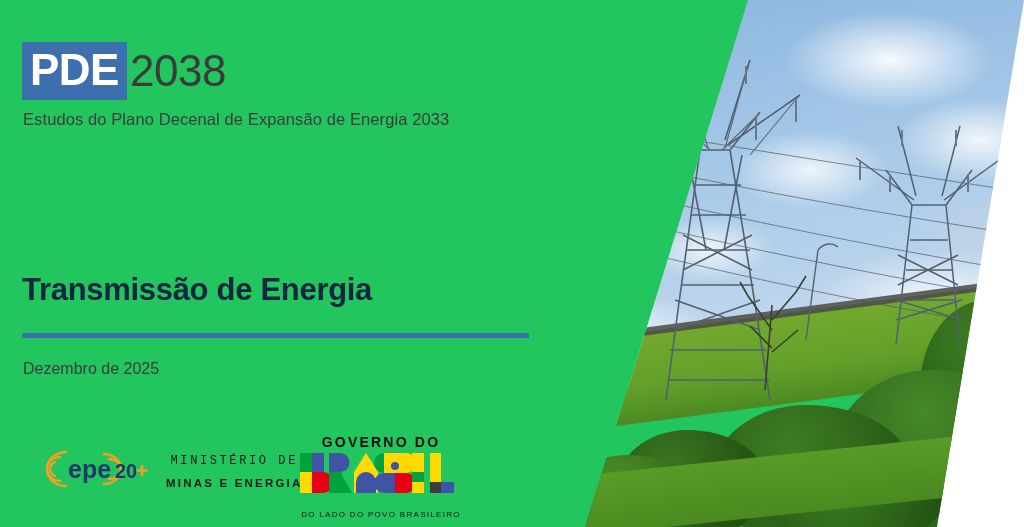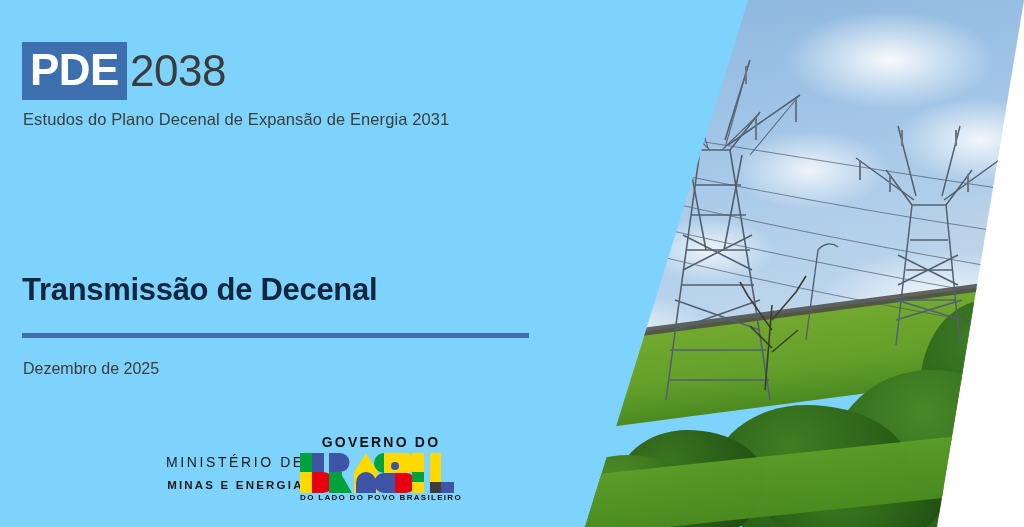--- a/index.html
+++ b/index.html
@@ -3,21 +3,21 @@
 <meta charset="utf-8">
 <style>
   html,body{margin:0;padding:0;}
   body{
     width:1024px;height:527px;
     background:#ffffff;
     font-family:"Liberation Sans", sans-serif;
     overflow:hidden;
     position:relative;
   }
-  .cover{position:absolute;inset:0;width:884px;height:527px;background:#7dd3fc;}
+  .cover{position:absolute;inset:0;width:884px;height:527px;background:#22c55e;}
 
   
   .photo-wrap{
     position:absolute;left:0;top:0;width:1024px;height:527px;
     clip-path:polygon(748px 0, 1024px 0, 1024px 0, 937px 527px, 585px 527px);
     overflow:hidden;
   }
   .photo{
     position:absolute;left:560px;top:0;width:464px;height:527px;
     overflow:hidden;
@@ -84,27 +84,27 @@
 
   
   .logos{position:absolute;left:0;top:428px;width:560px;height:80px;}
 
   
   .epe{position:absolute;left:46px;top:20px;width:110px;height:42px;}
   .epe svg{display:block;}
 
   
   .mme{position:absolute;left:166px;top:26px;text-align:center;color:#1a1a1a;}
-  .mme .l1{font-size:14px;letter-spacing:2.6px;font-weight:400;}
+  .mme .l1{font-size:12px;letter-spacing:2.6px;font-weight:400;font-family:Liberation Mono, monospace;}
   .mme .l2{font-size:11.5px;letter-spacing:2.2px;font-weight:bold;margin-top:9px;}
 
   
   .gov{position:absolute;left:296px;top:6px;width:170px;}
   .gov .gtop{font-size:14px;font-weight:bold;letter-spacing:2.2px;color:#111;text-align:center;margin-bottom:3px;}
-  .gov .gbot{font-size:8px;font-weight:bold;letter-spacing:1.3px;color:#111;text-align:center;margin-top:0;}
+  .gov .gbot{font-size:8px;font-weight:normal;letter-spacing:1.3px;color:#111;text-align:center;margin-top:17px;}
   .gov svg{display:block;margin:0 auto;}
 </style>
 </head>
 <body>
 
 <div class="cover">
 
   <div class="photo-wrap">
     <div class="photo">
       <div class="sky"></div>
@@ -183,30 +183,47 @@
         </g>
       </svg>
     </div>
   </div>
 
   <div class="pde-row">
     <span class="pde-box">PDE</span>
     <span class="pde-year">2038</span>
   </div>
 
-  <div class="subtitle">Estudos do Plano Decenal de Expansão de Energia 2031</div>
-
-  <div class="main-title">Transmissão de Decenal</div>
+  <div class="subtitle">Estudos do Plano Decenal de Expansão de Energia 2033</div>
+
+  <div class="main-title">Transmissão de Energia</div>
 
   <div class="rule"></div>
 
   <div class="date">Dezembro de 2025</div>
 
   <div class="logos">
 
+    <div class="epe">
+      <svg width="112" height="42" viewBox="0 0 112 42">
+        <g fill="none" stroke="#f0a02a" stroke-width="2.4" stroke-linecap="round">
+          <path d="M20,4 A19,17 0 0 0 20,38"></path>
+          <path d="M14,9 A13,12 0 0 0 14,33"></path>
+          <path d="M9,14 A7.5,7.5 0 0 0 9,28"></path>
+          <path d="M58,6 A17,15 0 0 1 58,36"></path>
+          <path d="M63,11 A12,10 0 0 1 63,31"></path>
+        </g>
+        <text x="22" y="30" font-family="'Liberation Sans',sans-serif" font-size="25" font-weight="bold" fill="#1b3a6b">epe</text>
+        <text x="69" y="30" font-family="'Liberation Sans',sans-serif" font-size="20" font-weight="bold" fill="#1b3a6b">20</text>
+        <g stroke="#f0a02a" stroke-width="2.6" stroke-linecap="round">
+          <path d="M96,18 L96,27"></path>
+            <path d="M91.5,22.5 L100.5,22.5"></path>
+        </g>
+      </svg>
+    </div>
 
     <div class="mme">
       <div class="l1">MINISTÉRIO DE</div>
       <div class="l2">MINAS E ENERGIA</div>
     </div>
 
     <div class="gov">
       <div class="gtop">GOVERNO DO</div>
       <svg width="162" height="40" viewBox="0 0 162 40">
 

